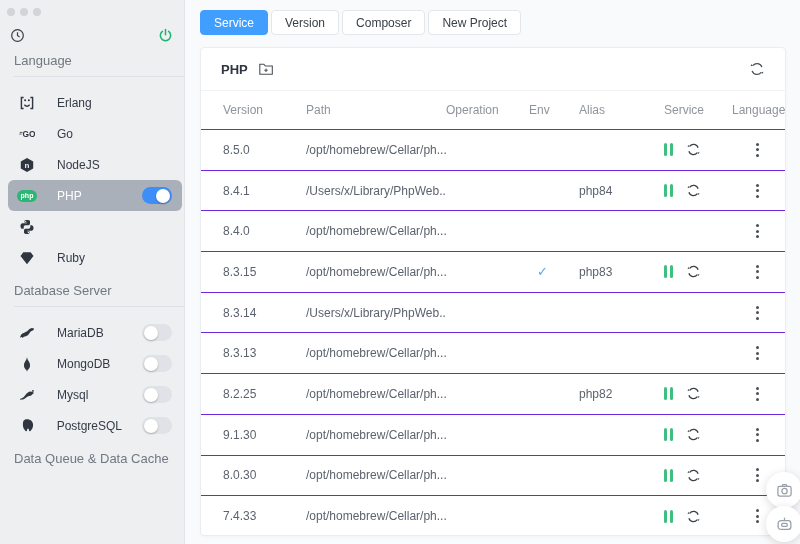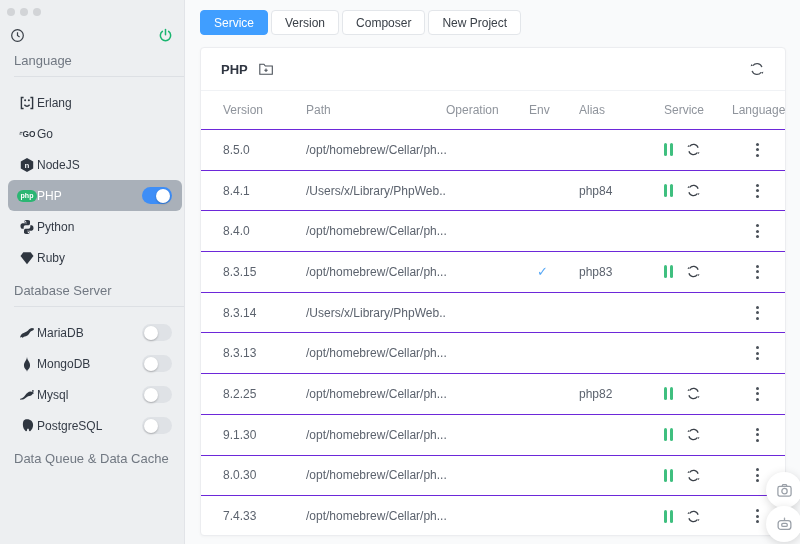--- a/index.html
+++ b/index.html
@@ -18,21 +18,21 @@
   .sidebar{width:185px;min-width:185px;height:100%;background:#edeff1;border-right:1px solid #e2e4e8;display:flex;flex-direction:column}
   .traffic{display:flex;gap:5px;padding:8px 0 0 7px}
   .dot{width:8px;height:8px;border-radius:50%;background:#d2d4d7}
   .side-top{display:flex;justify-content:space-between;align-items:center;padding:12px 11px 0 10px}
   .side-top .ico{width:15px;height:15px;cursor:pointer}
   .clock{color:#3a4048}
   .power{color:var(--power-green,#19b56f)}
   .section-title{margin:10px 0 0 14px;color:#717882;font-size:13px}
   .sdivider{height:1px;background:#dde0e4;margin:8px 0 0 14px}
   .items{margin-top:10px}
-  .side-item{height:31px;display:flex;align-items:center;margin:0 2px 0 8px;padding:0 10px 0 9px;border-radius:6px;color:#343b46;gap:0;cursor:pointer}
+  .side-item{height:31px;display:flex;align-items:center;margin:0 2px 0 8px;padding:0 10px 0 9px;border-radius:6px;color:#343b46;gap:20px;cursor:pointer}
   .side-item .slot{width:20px;height:18px;display:flex;align-items:center;justify-content:center;color:#2f3640}
   .side-item .slot svg{width:16px;height:16px}
   .side-item .label{flex:1}
   .side-item.selected{background:var(--selected-item-bg,#a9b0b9);color:#fff}
   .side-item.selected .slot{color:#fff}
   .php-badge{width:20px;height:12px;border-radius:6px;background:var(--php-badge-green,#2bb673);color:#fff;font-size:7px;font-weight:bold;display:flex;align-items:center;justify-content:center;letter-spacing:0}
   .toggle{width:30px;height:17px;border-radius:9px;background:#dfe2e6;position:relative;cursor:pointer;flex:none}
   .toggle .knob{position:absolute;top:1.5px;width:14px;height:14px;border-radius:50%;background:#fff;box-shadow:0 1px 2px rgba(0,0,0,.25)}
   .toggle.off .knob{left:2px}
   .toggle.on{background:var(--toggle-on-blue,#3e8ef7)}
@@ -139,21 +139,20 @@
               <span class="knob"></span>
             </span>
           </div>
           <div class="side-item">
             <span class="slot">
               <svg viewBox="0 0 16 16" fill="currentColor">
                 <path d="M7.9 1C5.3 1 5.5 2.2 5.5 2.2v1.6H8v.5H3.8S1.5 4.1 1.5 7s2 2.8 2 2.8h1.2V8.2s-.1-2 2-2h2.4s1.9.1 1.9-1.8V2.2S11.3 1 7.9 1zM6.6 1.9a.7.7 0 1 1 0 1.4.7.7 0 0 1 0-1.4z"></path>
                 <path d="M8.1 15c2.6 0 2.4-1.2 2.4-1.2v-1.6H8v-.5h4.2s2.3.2 2.3-2.7-2-2.8-2-2.8h-1.2v1.6s.1 2-2 2H6.9S5 9.7 5 11.6v2.2S4.7 15 8.1 15zm1.3-.9a.7.7 0 1 1 0-1.4.7.7 0 0 1 0 1.4z"></path>
               </svg>
             </span>
-            <span class="label">Python</span>
           </div>
           <div class="side-item">
             <span class="slot">
               <svg viewBox="0 0 16 16" fill="currentColor">
                 <path d="M4.3 2.2h7.4l2.8 3.9L8 14.2 1.5 6.1z"></path>
               </svg>
             </span>
             <span class="label">Ruby</span>
           </div>
         </div>

